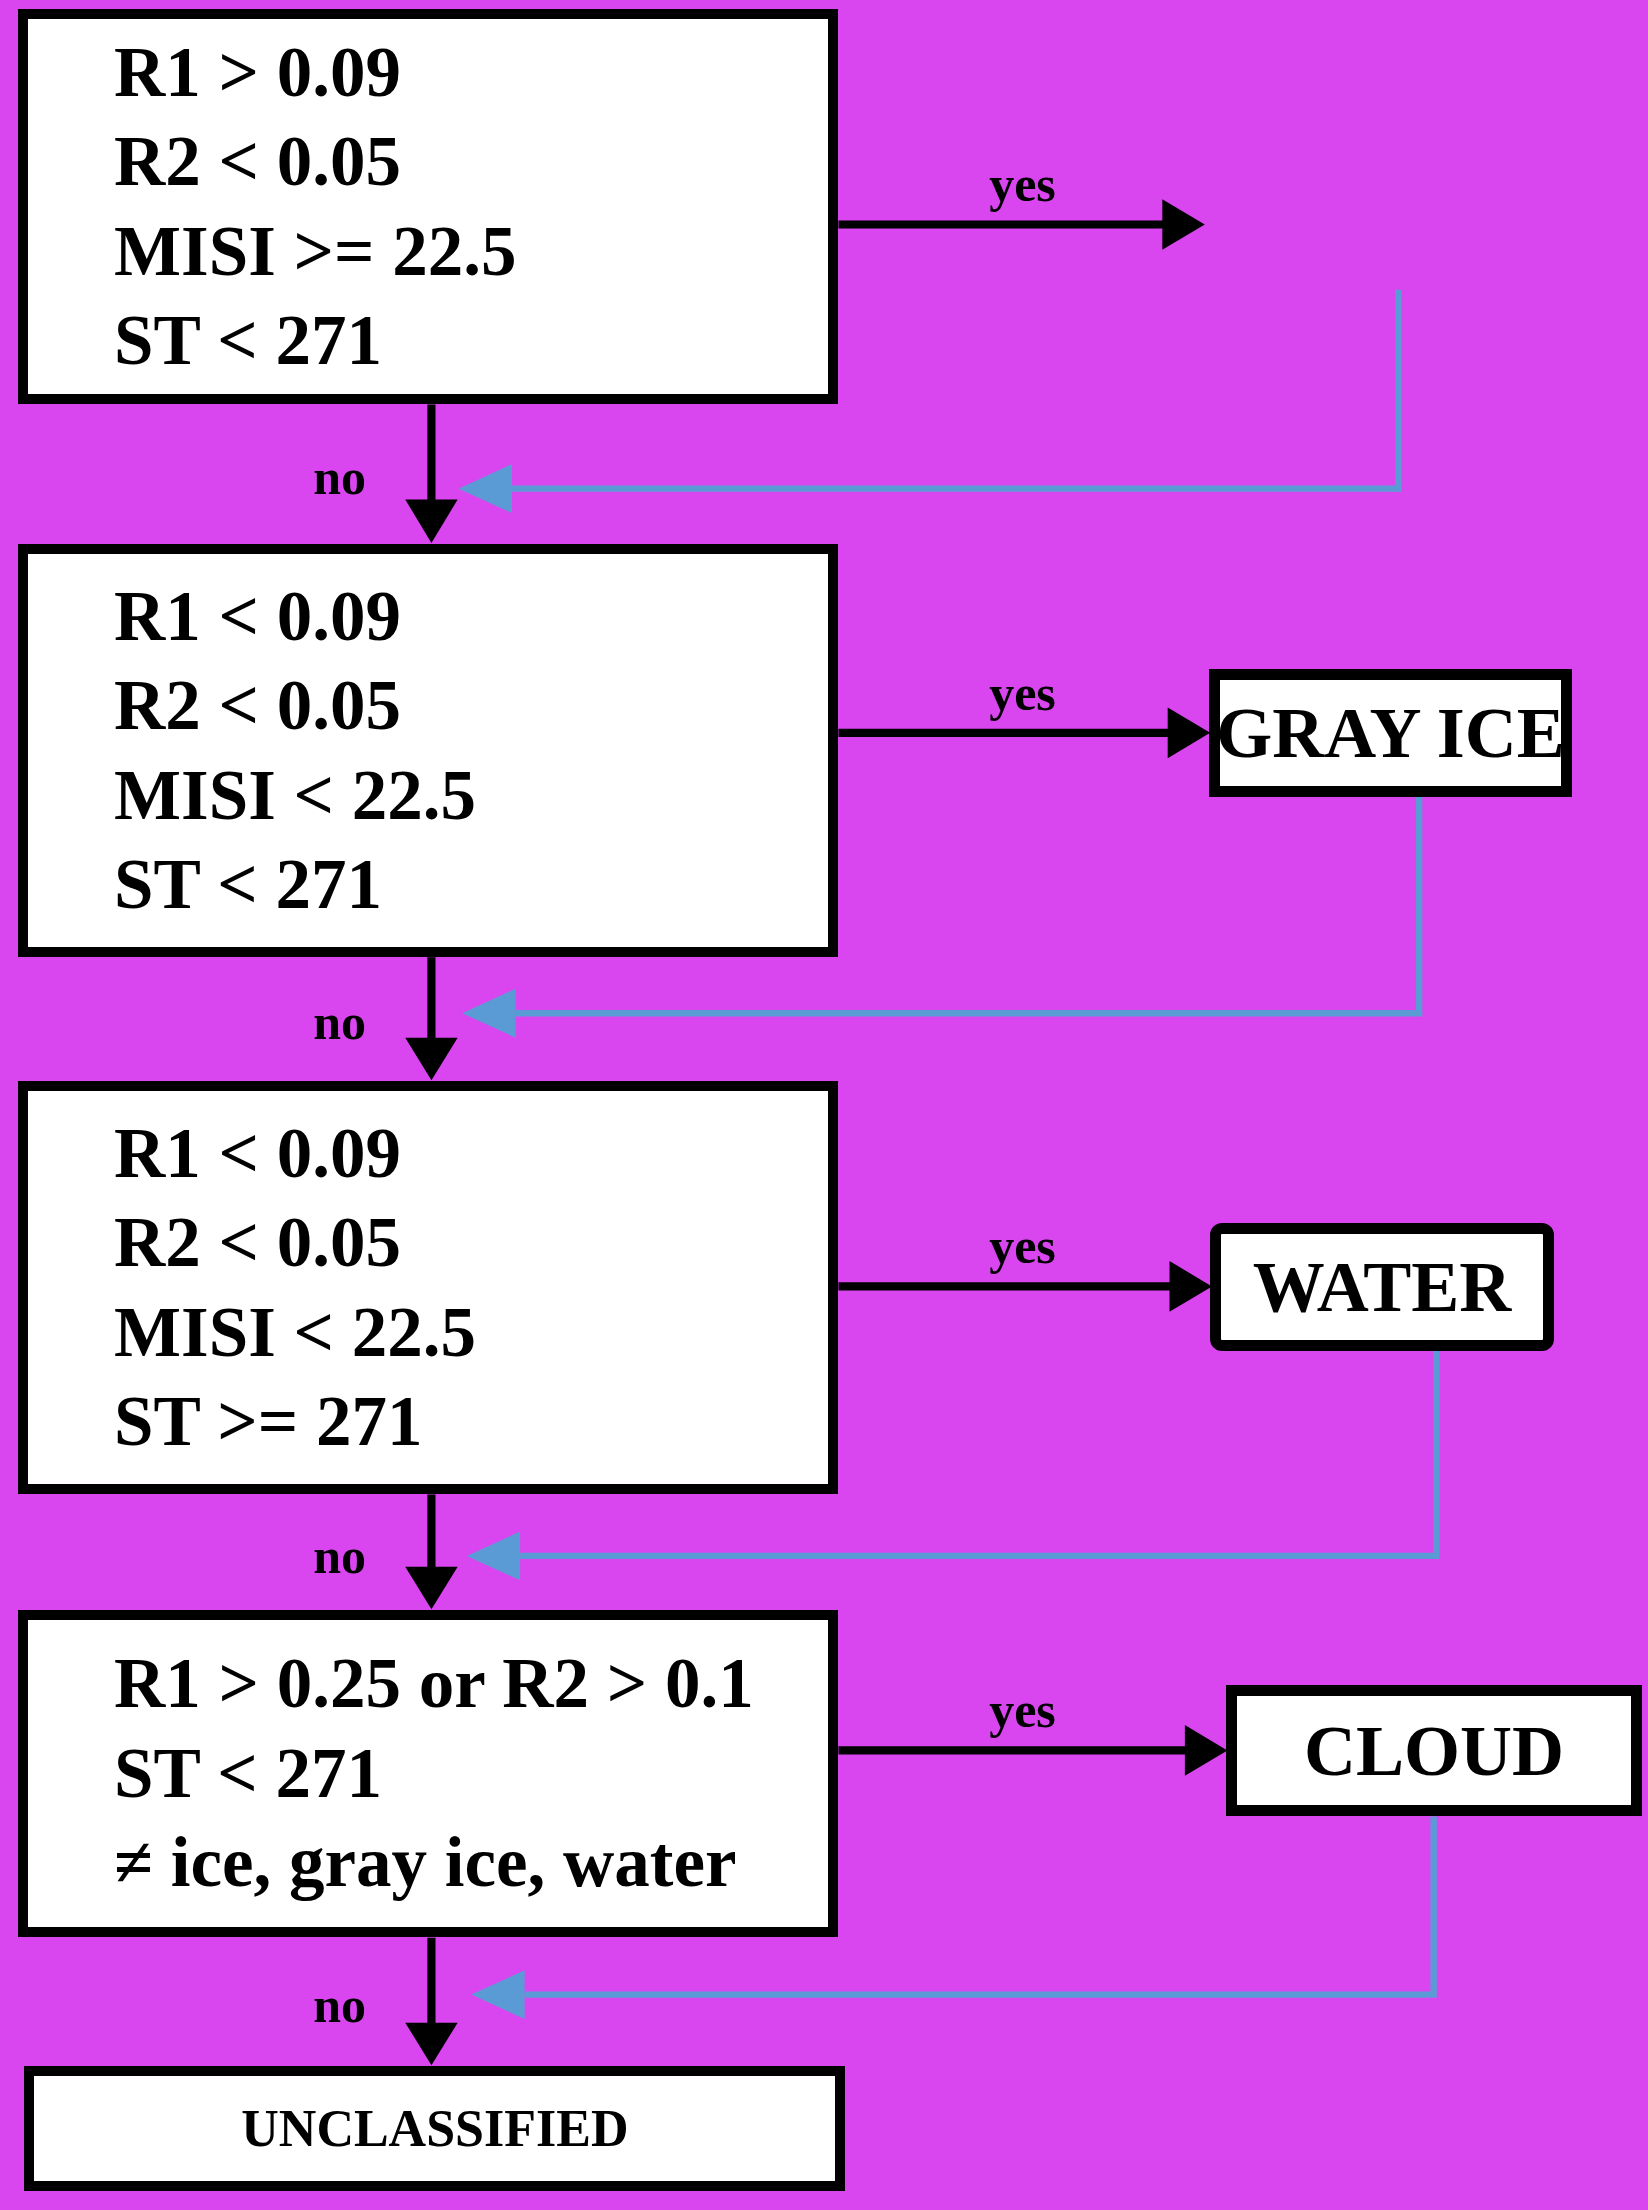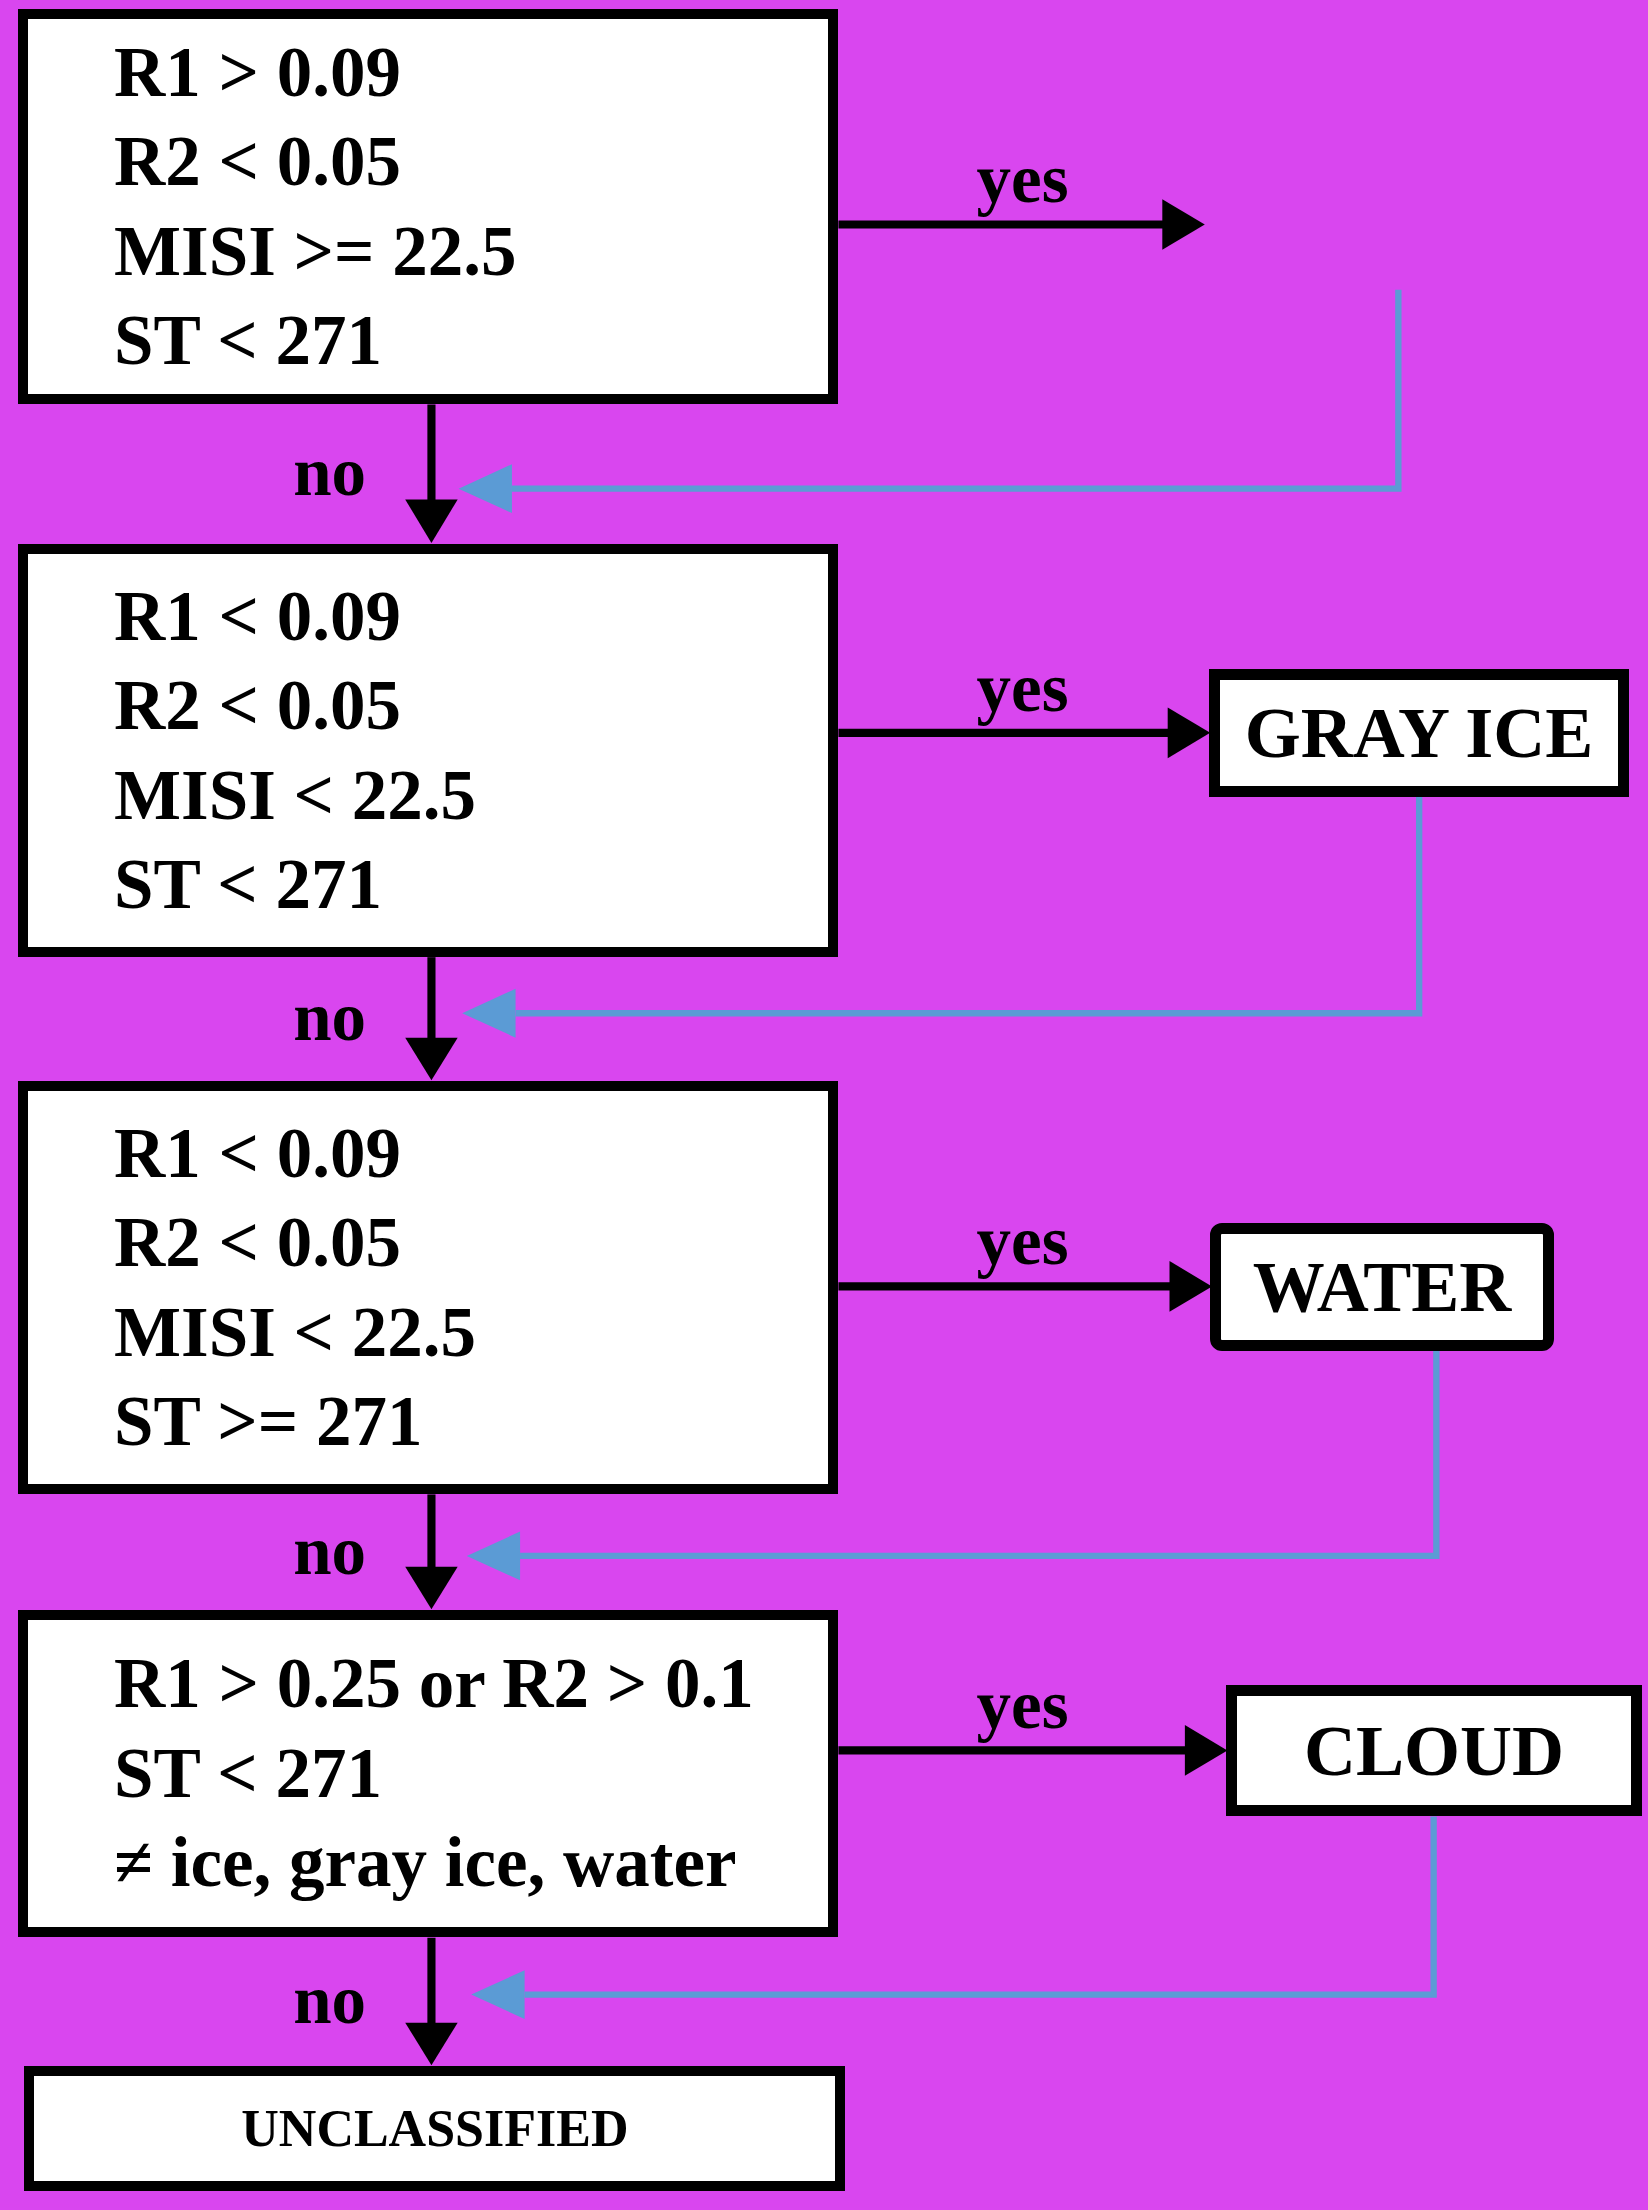--- a/index.html
+++ b/index.html
@@ -45,22 +45,23 @@
     background: #ffffff;
     display: flex;
     align-items: center;
     justify-content: center;
     font-size: 52px;
     line-height: 1;
     white-space: nowrap;
   }
   .edge-label {
     position: absolute;
-    font-size: 69px;
+    font-size: 50px;
     line-height: 1.15;
+    margin-top: 16px;
   }
   .yes-label { width: 199px; text-align: center; }
   .no-label  { width: 181px; text-align: right; }
   svg.overlay {
     position: absolute;
     left: 0; top: 0;
     width: 1648px;
     height: 2211px;
     pointer-events: none;
   }
@@ -144,21 +145,21 @@
     <div>MISI &lt; 22.5</div>
     <div>ST &gt;= 271</div>
   </div>
 
   <div class="dbox" style="left:18px; top:1610px; width:820px; height:327px;">
     <div>R1 &gt; 0.25 or R2 &gt; 0.1</div>
     <div>ST &lt; 271</div>
     <div>≠ ice, gray ice, water</div>
   </div>
 
-  <div class="rbox" style="left:1209px; top:669px; width:420px; height:128px;">
+  <div class="rbox" style="left:1209px; top:669px; width:363px; height:128px;">
     <span>GRAY ICE</span>
   </div>
   <div class="rbox" style="left:1210px; top:1223px; width:344px; height:128px;border-radius:12px;">
     <span>WATER</span>
   </div>
   <div class="rbox" style="left:1226px; top:1685px; width:416px; height:131px;">
     <span>CLOUD</span>
   </div>
 
   <div class="tbox" style="left:24.4px; top:2066px; width:821px; height:125px;">

